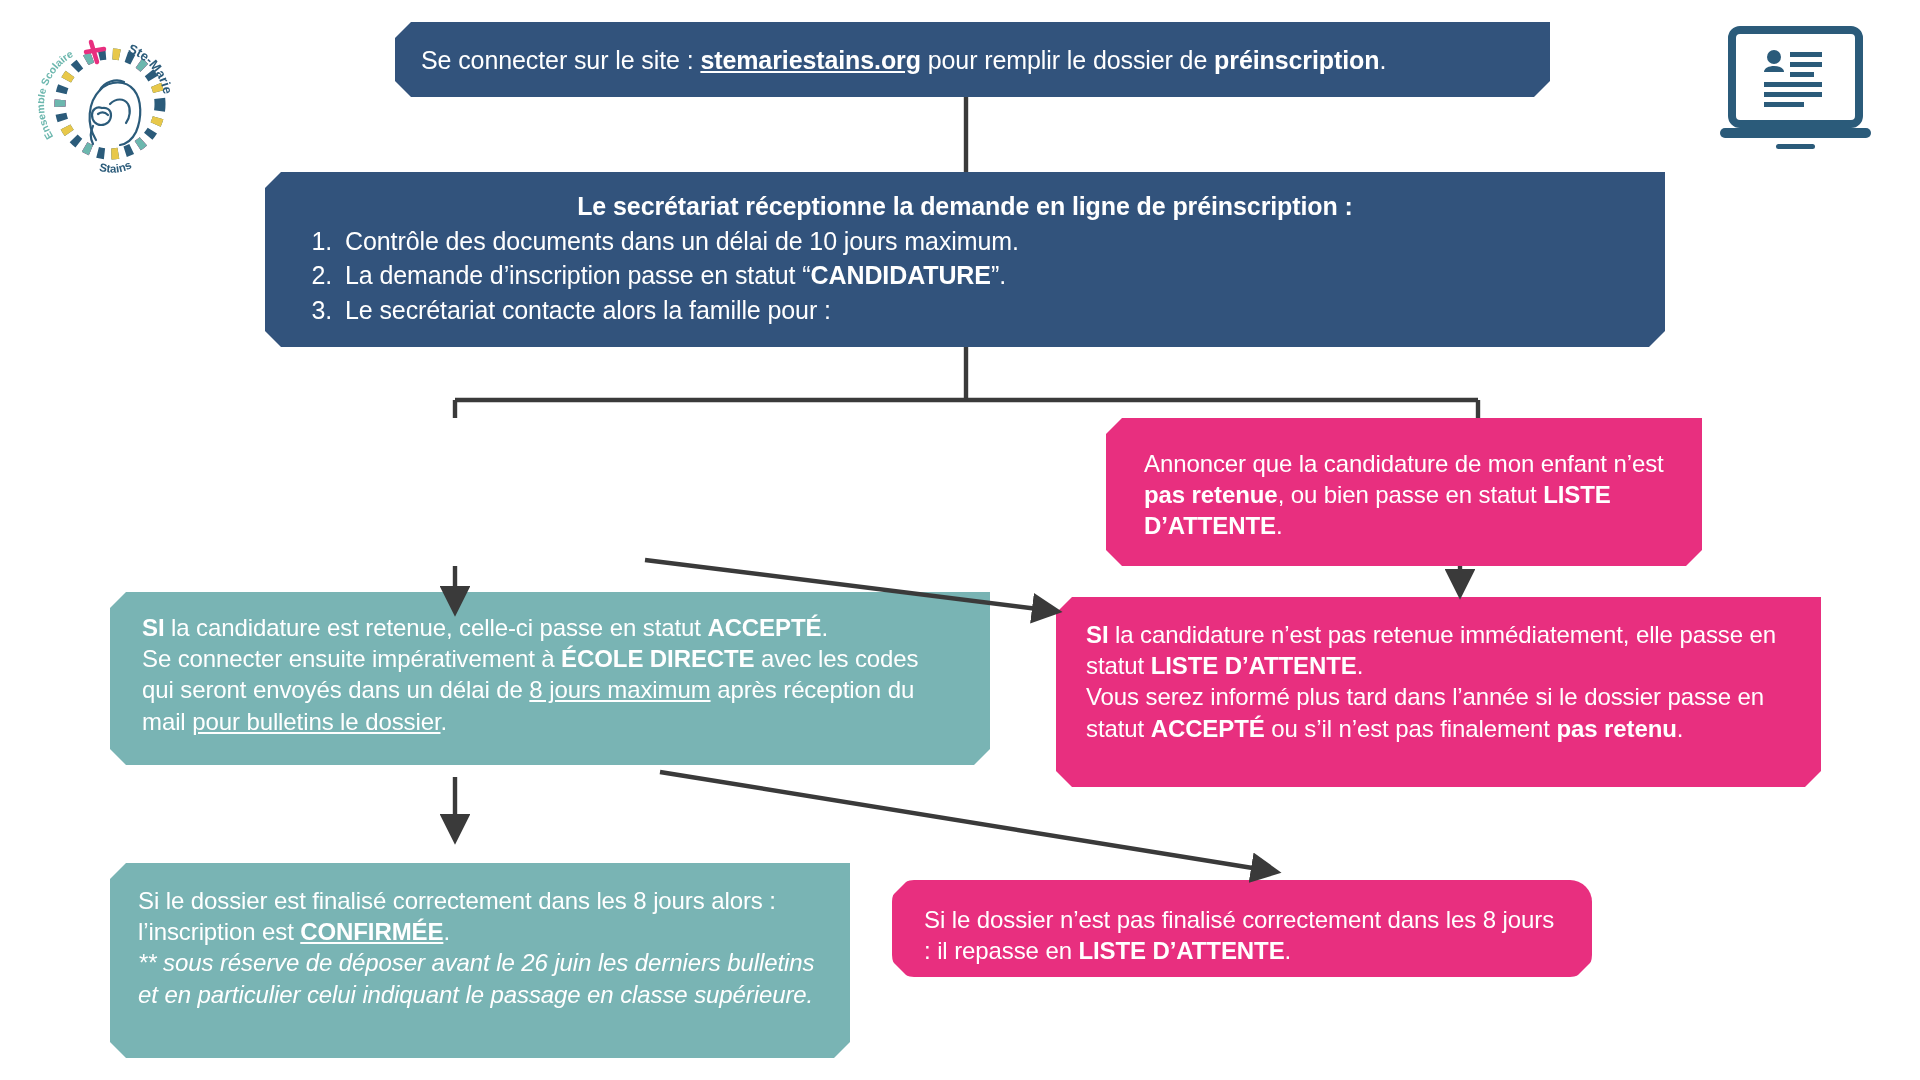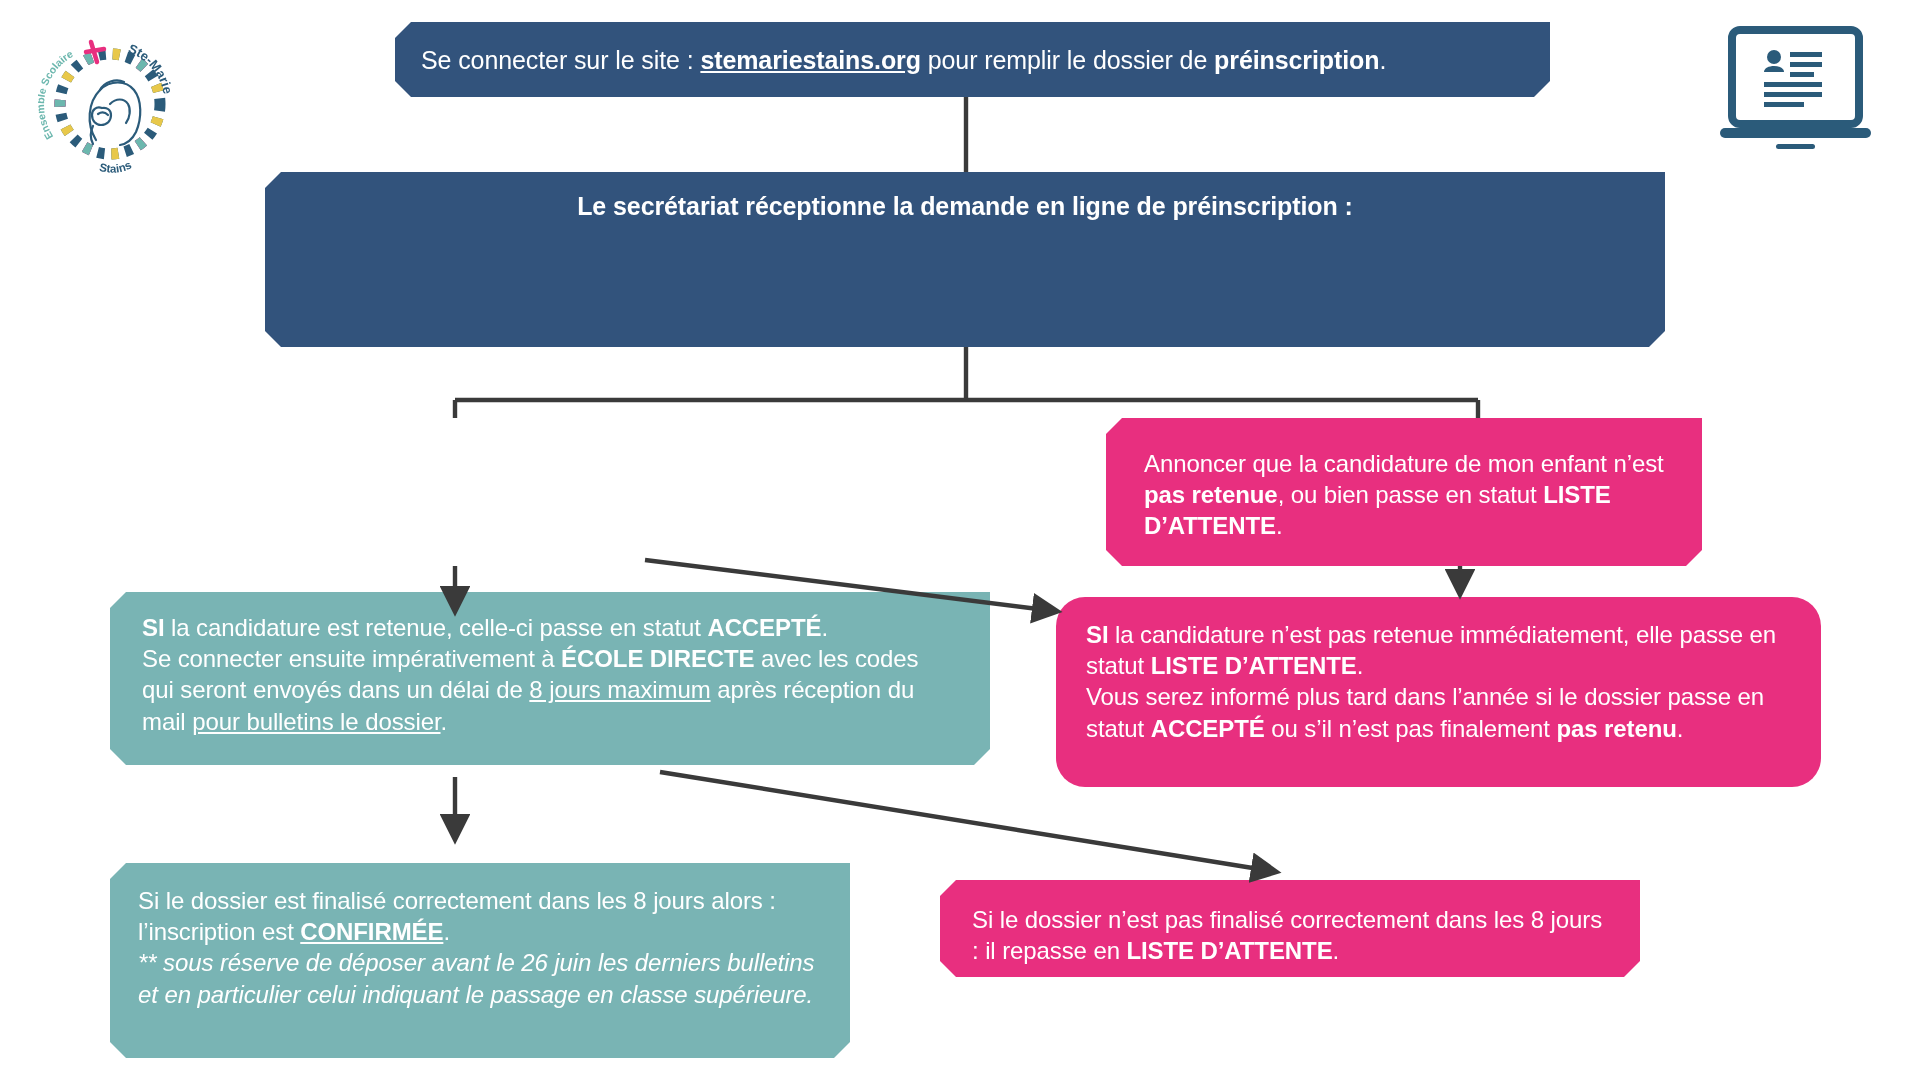--- a/index.html
+++ b/index.html
@@ -55,29 +55,29 @@
   #node-refus {
     left: 1106px; top: 418px; width: 596px; height: 148px;
     font-size: 24px; padding: 30px 28px 0 38px;
   }
   #node-accepte {
     left: 110px; top: 592px; width: 880px; height: 173px;
     font-size: 24px; padding: 20px 35px 0 32px;
   }
   #node-attente {
     left: 1056px; top: 597px; width: 765px; height: 190px;
-    font-size: 24px; padding: 22px 26px 0 30px; border-radius: 29px;
+    font-size: 24px; padding: 22px 26px 0 30px;
   }
   #node-confirme {
     left: 110px; top: 863px; width: 740px; height: 195px;
     font-size: 24px; padding: 22px 26px 0 28px;
   }
   #node-repasse {
-    left: 940px; top: 880px; width: 700px; height: 97px;
-    font-size: 24px; padding: 24px 26px 0 32px;
+    left: 892px; top: 880px; width: 700px; height: 97px;
+    font-size: 24px; padding: 24px 26px 0 32px; border-radius: 22px;
   }
 
   
   #wires { position: absolute; left: 0; top: 0; width: 1920px; height: 1080px; z-index: 1; }
 
   
   #logo { position: absolute; left: 38px; top: 28px; width: 145px; height: 145px; }
   
   #laptop { position: absolute; left: 1718px; top: 24px; width: 155px; height: 130px; }
 </style>
@@ -180,20 +180,25 @@
     </g>
   </svg>
 
   <div id="node-site" class="node navy notch-all">
     <div class="inner">Se connecter sur le site : <u><b>stemariestains.org</b></u> pour remplir le dossier de <b>préinscription</b>.</div>
   </div>
 
   <div id="node-secretariat" class="node navy notch-all">
     <div class="inner">
       <div class="title">Le secrétariat réceptionne la demande en ligne de préinscription :</div>
+      <ol>
+        <li>Contrôle des documents dans un délai de 10 jours maximum.</li>
+        <li>La demande d’inscription passe en statut “<b>CANDIDATURE</b>”.</li>
+        <li>Le secrétariat contacte alors la famille pour :</li>
+      </ol>
     </div>
   </div>
 
 
   <div id="node-refus" class="node pink notch-all">
     <div class="inner">Annoncer que la candidature de mon enfant n’est <b>pas retenue</b>, ou bien passe en statut <b>LISTE D’ATTENTE</b>.</div>
   </div>
 
   <div id="node-accepte" class="node teal notch-all">
     <div class="inner"><b>SI</b> la candidature est retenue, celle-ci passe en statut <b>ACCEPTÉ</b>.<br>Se connecter ensuite impérativement à <b>ÉCOLE DIRECTE</b> avec les codes qui seront envoyés dans un délai de <u>8 jours maximum</u> après réception du mail <u>pour bulletins le dossier</u>.</div>

